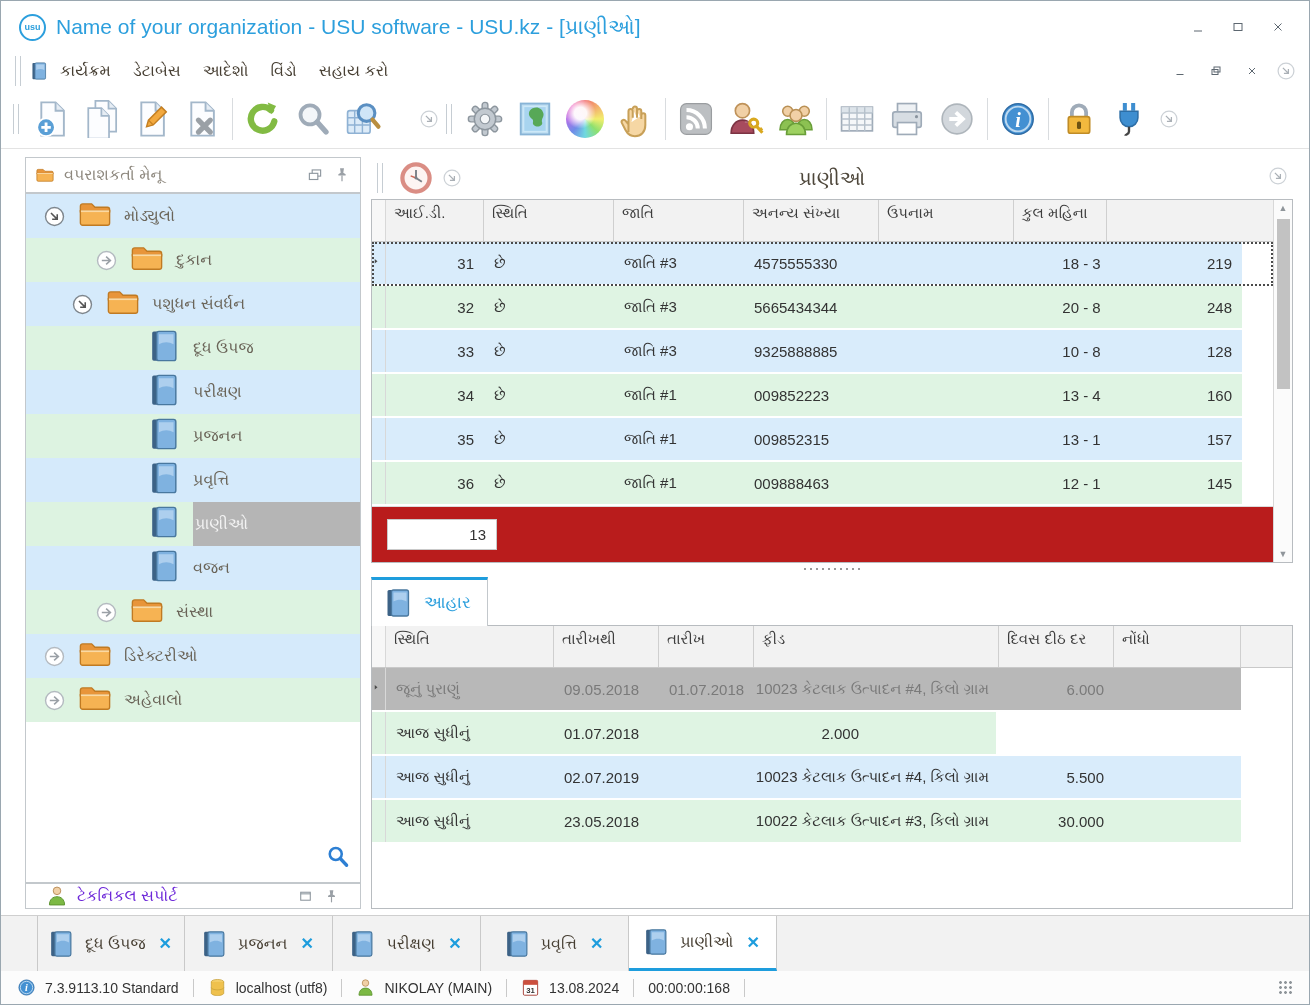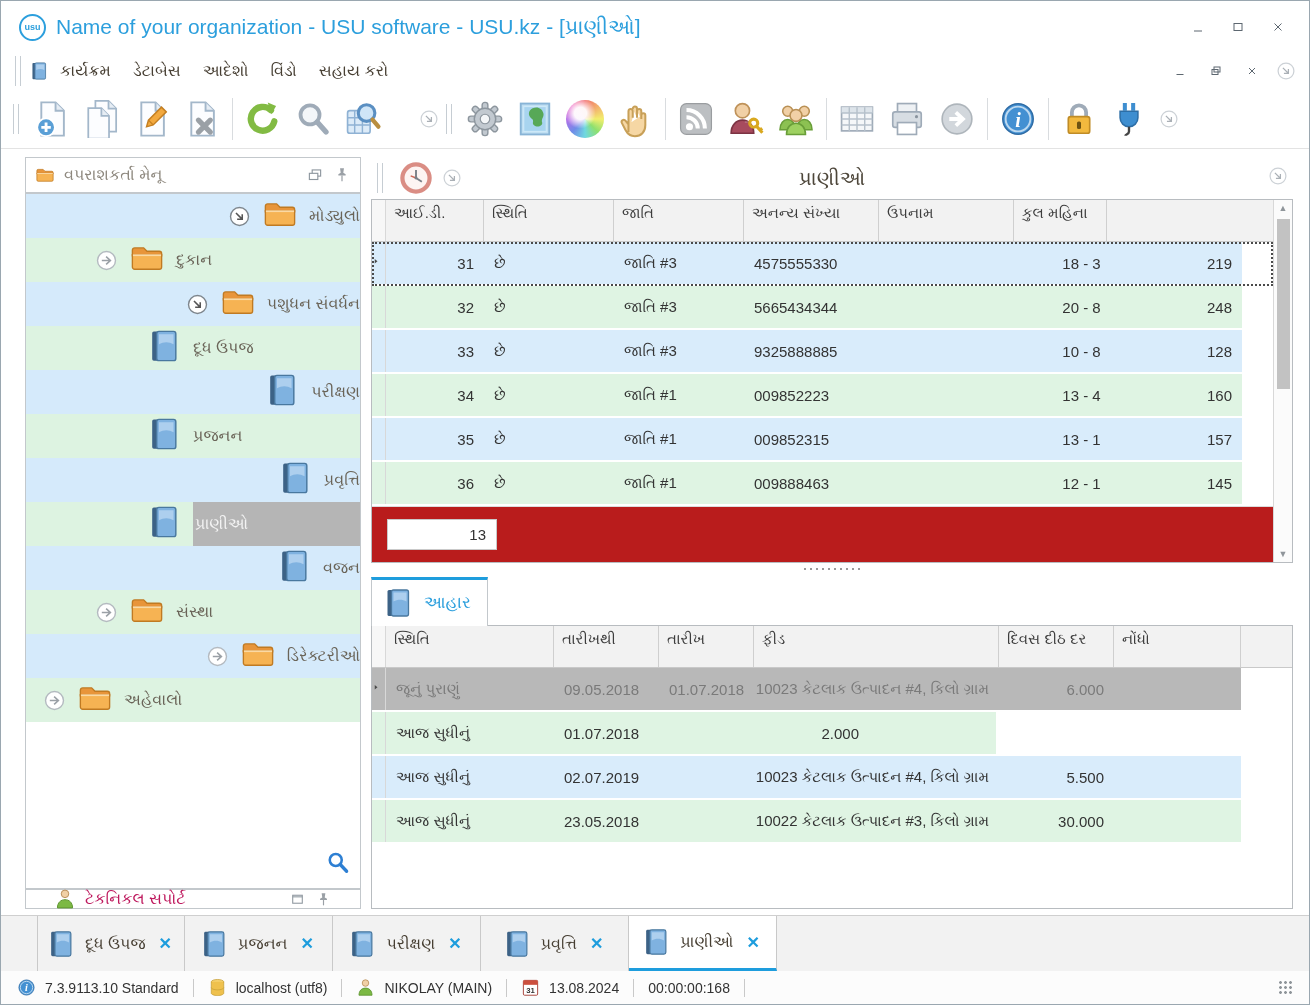--- a/index.html
+++ b/index.html
@@ -39,32 +39,32 @@
   
   .content { flex:1; display:flex; gap:10px; padding:8px 16px 6px 24px; min-height:0; background:#fff; }
 
   
   .sidebar { width:336px; flex:0 0 auto; display:flex; flex-direction:column; min-height:0; }
   .sb-header { height:36px; border:1px solid #c3c8cc; display:flex; align-items:center; gap:9px; padding:0 9px; font-size:16px; color:#8d877d; flex:0 0 auto; }
   .sb-header .sp { flex:1; }
   .icon-btn { background:none; border:none; display:flex; align-items:center; justify-content:center; cursor:default; }
   .tree-panel { flex:1; border:1px solid #c3c8cc; display:flex; flex-direction:column; min-height:0; overflow:hidden; }
   .tree-row { height:44px; display:flex; align-items:center; font-size:16px; color:#6a6458; flex:0 0 auto; }
-  .tree-row.blue { background:#d5eafb;justify-content:flex-end; }
+  .tree-row.blue { background:#d5eafb; }
   .tree-row.green { background:#ddf3e1; }
   .tr-expand { width:25px; height:25px; flex:0 0 auto; margin-right:10px; }
   .tr-expand svg { width:25px; height:25px; }
   .tr-icon { flex:0 0 auto; margin-right:11px; }
   .tr-icon svg { width:36px; height:36px; }
   .tr-label { white-space:nowrap; }
   .tr-label.selected { background:#b5b5b5; color:#f3f3f3; flex:1; align-self:stretch; display:flex; align-items:center; padding-left:2px; }
   .tree-filler { flex:1; position:relative; background:#fff; }
   .sb-search { position:absolute; right:10px; bottom:10px; background:none; border:none; cursor:default; }
   .sb-search svg { width:24px; height:24px; }
-  .support { height:20px; border:1px solid #c3c8cc; display:flex; align-items:center; gap:9px; padding:0 28px; font-size:16px; color:#be185d; flex:0 0 auto; }
+  .support { height:26px; border:1px solid #c3c8cc; display:flex; align-items:center; gap:9px; padding:0 20px; font-size:16px; color:#6d28d9; flex:0 0 auto; }
   .support .sp { flex:1; }
 
   
   .main { flex:1; display:flex; flex-direction:column; min-width:0; min-height:0; }
   .main-header { height:42px; display:flex; align-items:center; padding:0 4px; position:relative; flex:0 0 auto; }
   .main-title { position:absolute; left:0; right:0; text-align:center; font-size:20px; color:#4d463a; pointer-events:none; }
   .mh-left { display:flex; align-items:center; gap:8px; z-index:1; }
   .mh-right { margin-left:auto; z-index:1; }
 
   .grid-panel { border:1px solid #b8bcc0; display:flex; flex:0 0 auto; background:#fff; }

